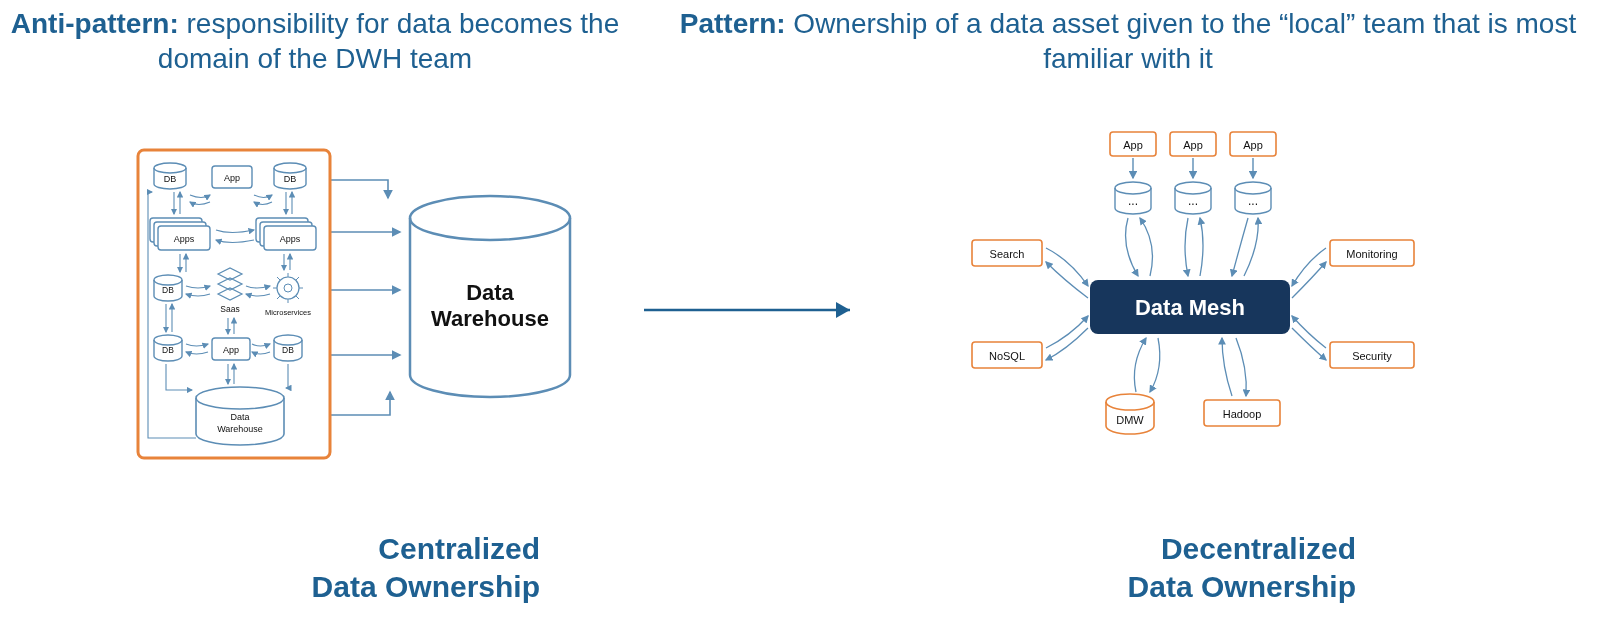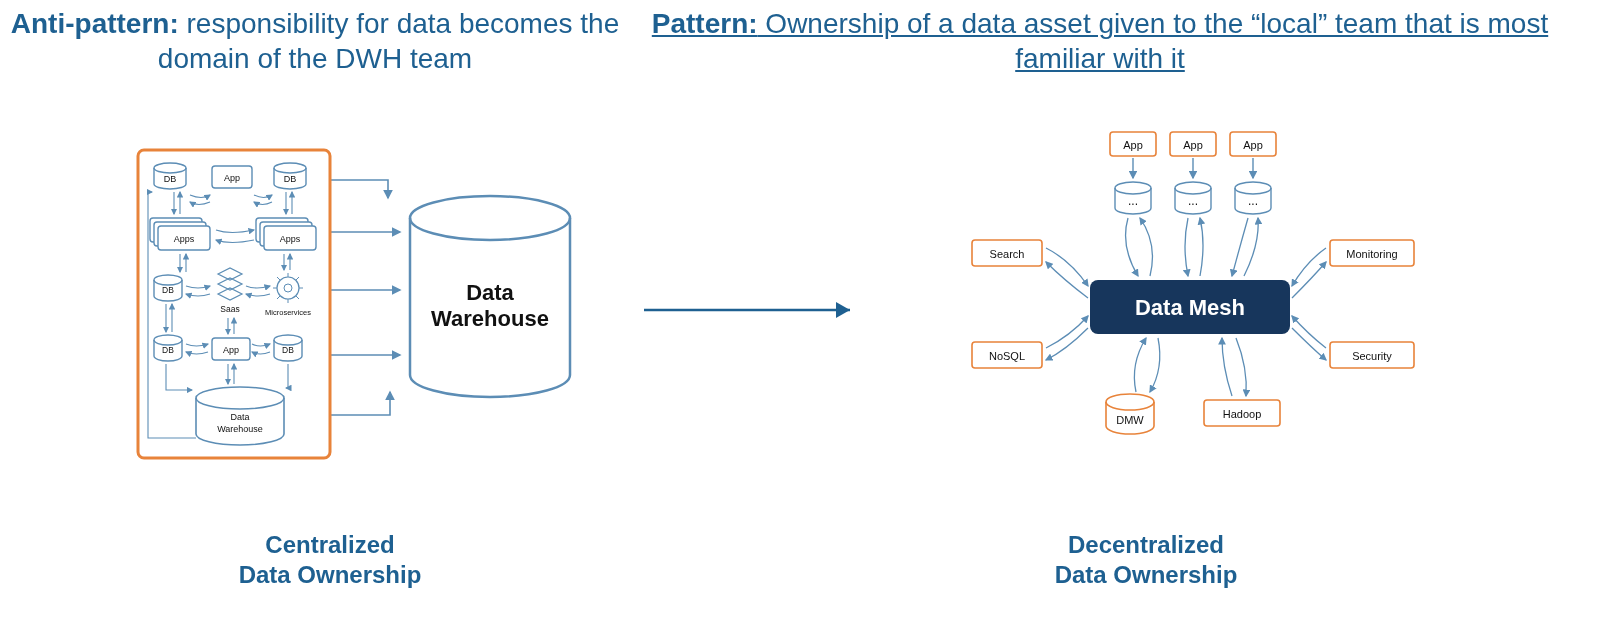--- a/index.html
+++ b/index.html
@@ -34,30 +34,29 @@
   }
   .heading .label-rest {
     font-weight: 400;
   }
   .heading-left {
     left: 0px;
     top: 6px;
     width: 630px;
   }
   .heading-right {
-    left: 635px;
+    left: 663px;
     top: 6px;
     width: 930px;
-    text-decoration: underline;
   }
   .caption {
     position: absolute;
-    font-size: 24px;
+    font-size: 30px;
     font-weight: 700;
-    text-align: center;
+    text-align: right;
     line-height: 1.25;
   }
   .caption-left {
     left: 120px;
     top: 530px;
     width: 420px;
   }
   .caption-right {
     left: 936px;
     top: 530px;

